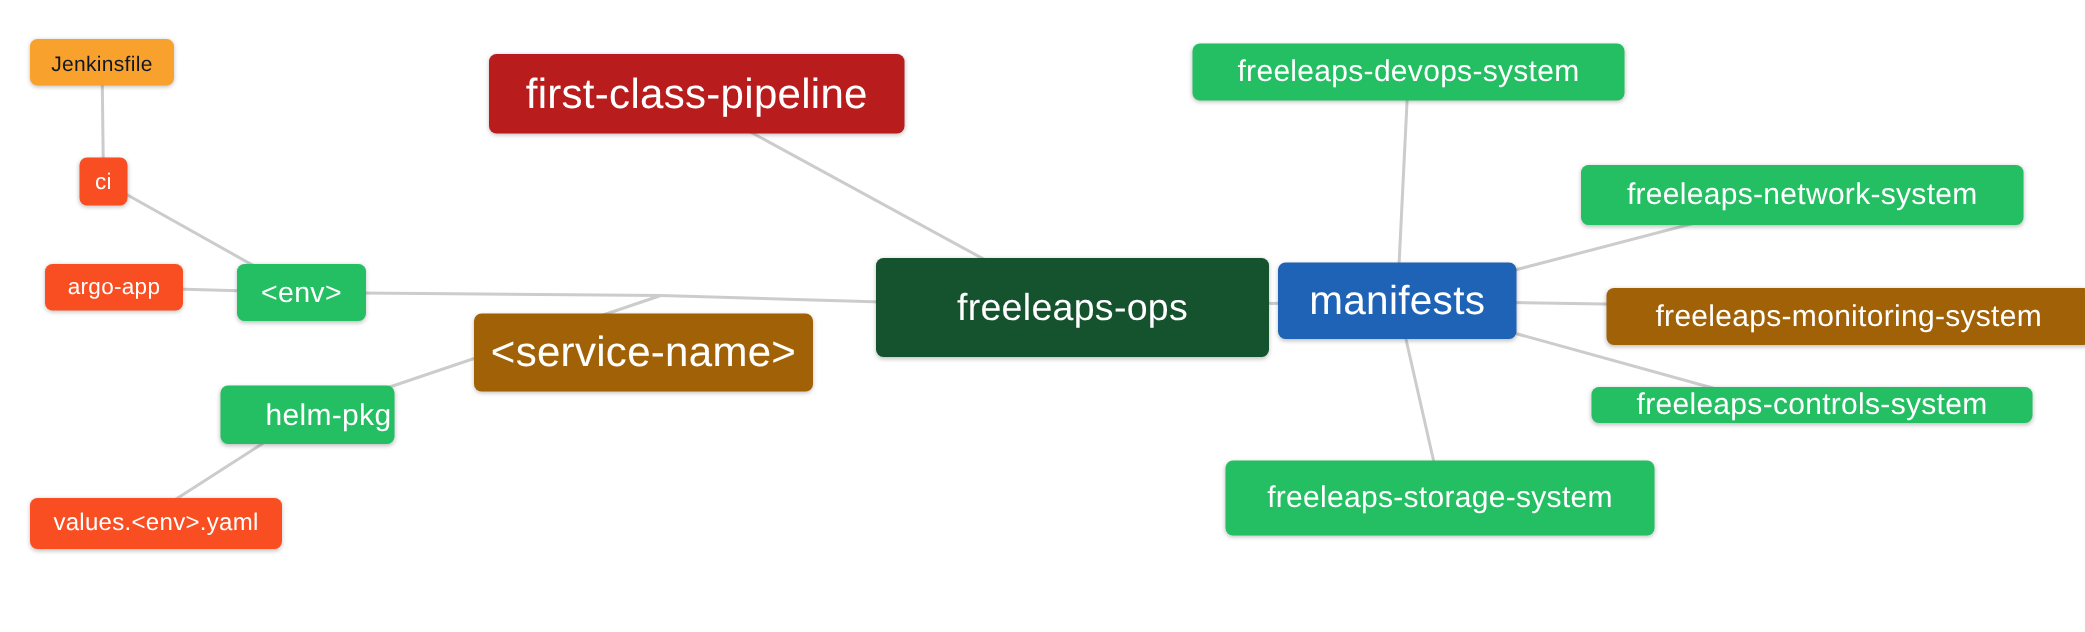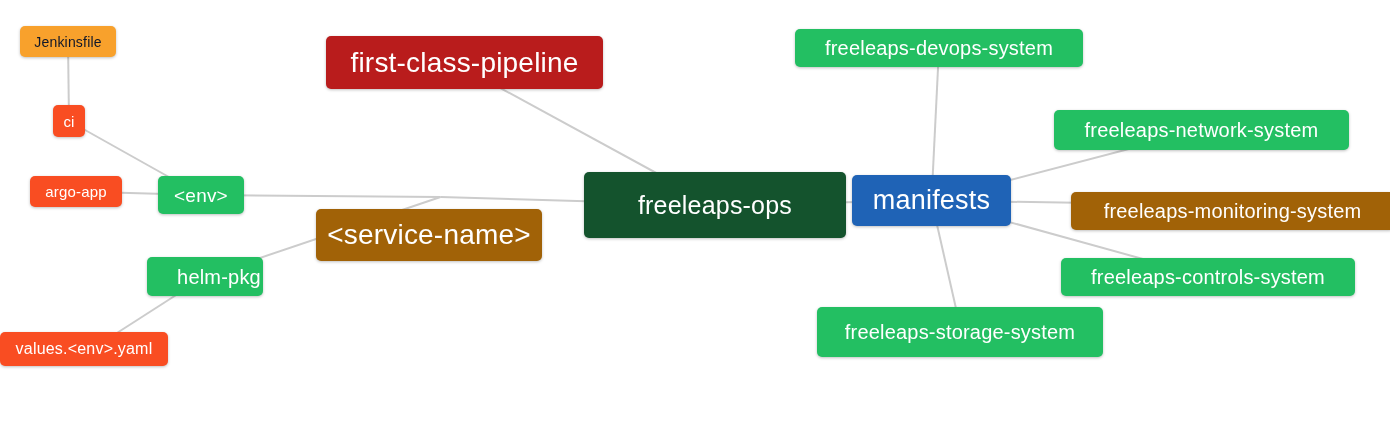--- a/index.html
+++ b/index.html
@@ -60,23 +60,23 @@
       <line x1="931.5" y1="200.5" x2="1213.5" y2="205" stroke="#cccccc"></line>
       <line x1="931.5" y1="200.5" x2="1208" y2="277" stroke="#cccccc"></line>
       <line x1="931.5" y1="200.5" x2="960" y2="326" stroke="#cccccc"></line>
     </svg>
 
 <div class="node" style="left: 20px; top: 26px; width: 96px; height: 31px; font-size: 14px; background: rgb(248, 161, 44); color: #0f172a;">Jenkinsfile</div>
     <div class="node" style="left: 53px; top: 105px; width: 32px; height: 32px; font-size: 15px; background: rgb(249, 77, 34); color: rgb(255, 255, 255); text-align: center;">ci</div>
     <div class="node" style="left: 30px; top: 176px; width: 92px; height: 31px; font-size: 15px; background: rgb(249, 77, 34); color: rgb(255, 255, 255);">argo-app</div>
     <div class="node" style="left: 158px; top: 176px; width: 86px; height: 38px; font-size: 19px; background: rgb(35, 191, 98); color: rgb(255, 255, 255);">&lt;env&gt;</div>
     <div class="node" style="left: 147px; top: 257px; width: 116px; height: 39px; font-size: 20px; background: rgb(35, 191, 98); color: rgb(255, 255, 255); padding-left: 28px;">helm-pkg</div>
-    <div class="node" style="left: 0; top: 332px; width: 168px; height: 34px; font-size: 16px; background: rgb(249, 77, 34); color: rgb(255, 255, 255);">values.&lt;env&gt;.yaml</div>
+    <div class="node" style="left: 20px; top: 332px; width: 168px; height: 34px; font-size: 16px; background: rgb(249, 77, 34); color: rgb(255, 255, 255);">values.&lt;env&gt;.yaml</div>
     <div class="node" style="left: 326px; top: 36px; width: 277px; height: 53px; font-size: 28px; background: #b91c1c; color: rgb(255, 255, 255);">first-class-pipeline</div>
     <div class="node" style="left: 316px; top: 171px; width: 226px; height: 52px; font-size: 28px; background: #a16207; color: rgb(255, 255, 255); margin-top: 38px;">&lt;service-name&gt;</div>
     <div class="node" style="left: 584px; top: 172px; width: 262px; height: 66px; font-size: 25px; background: #14532d; color: rgb(255, 255, 255);">freeleaps-ops</div>
     <div class="node" style="left: 852px; top: 175px; width: 159px; height: 51px; font-size: 27px; background: rgb(31, 99, 182); color: rgb(255, 255, 255);">manifests</div>
     <div class="node" style="left: 795px; top: 29px; width: 288px; height: 38px; font-size: 20px; background: rgb(35, 191, 98); color: rgb(255, 255, 255);">freeleaps-devops-system</div>
     <div class="node" style="left: 1054px; top: 110px; width: 295px; height: 40px; font-size: 20px; background: rgb(35, 191, 98); color: rgb(255, 255, 255);">freeleaps-network-system</div>
     <div class="node" style="left: 1052px; top: 192px; width: 323px; height: 38px; font-size: 20px; background: #a16207; color: rgb(255, 255, 255); margin-left: 19px;">freeleaps-monitoring-system</div>
-    <div class="node" style="left: 1061px; top: 258px; width: 294px; height: 38px; font-size: 20px; background: rgb(35, 191, 98); color: rgb(255, 255, 255);">freeleaps-controls-system</div>
+    <div class="node" style="left: 1061px; top: 258px; width: 294px; height: 24px; font-size: 20px; background: rgb(35, 191, 98); color: rgb(255, 255, 255);">freeleaps-controls-system</div>
     <div class="node" style="left: 817px; top: 307px; width: 286px; height: 50px; font-size: 20px; background: rgb(35, 191, 98); color: rgb(255, 255, 255);">freeleaps-storage-system</div>
   </div>
 
 </body></html>

